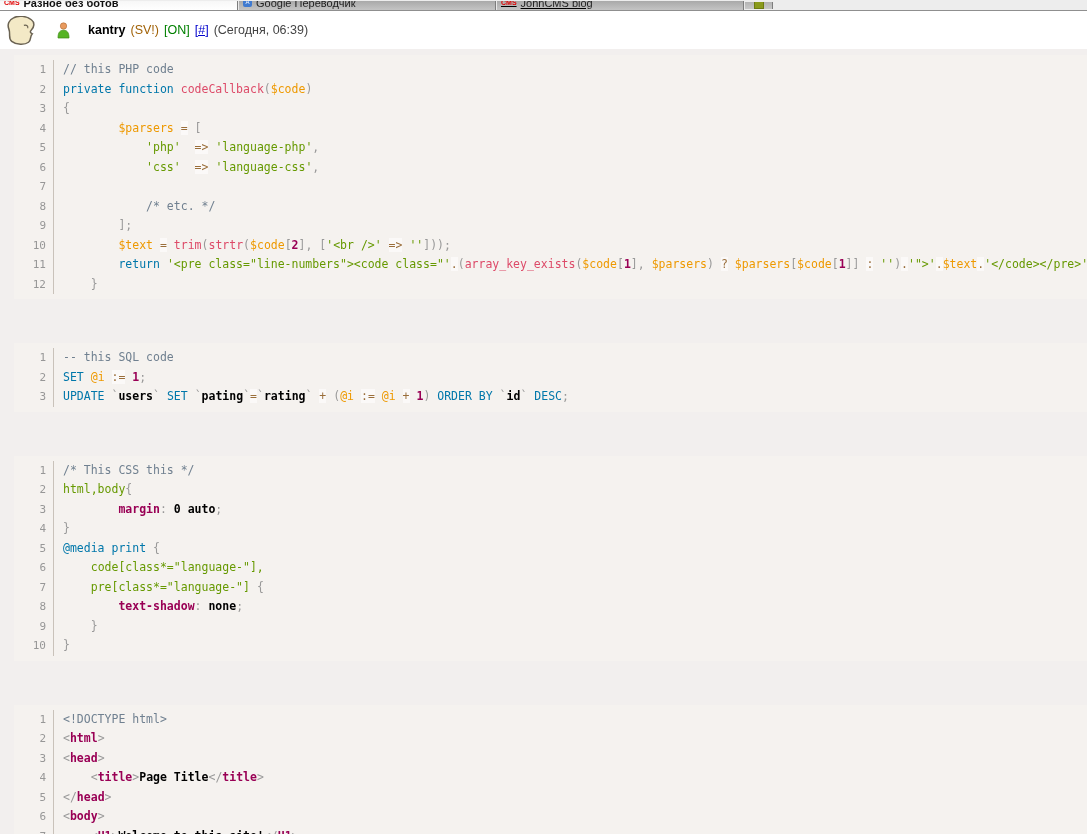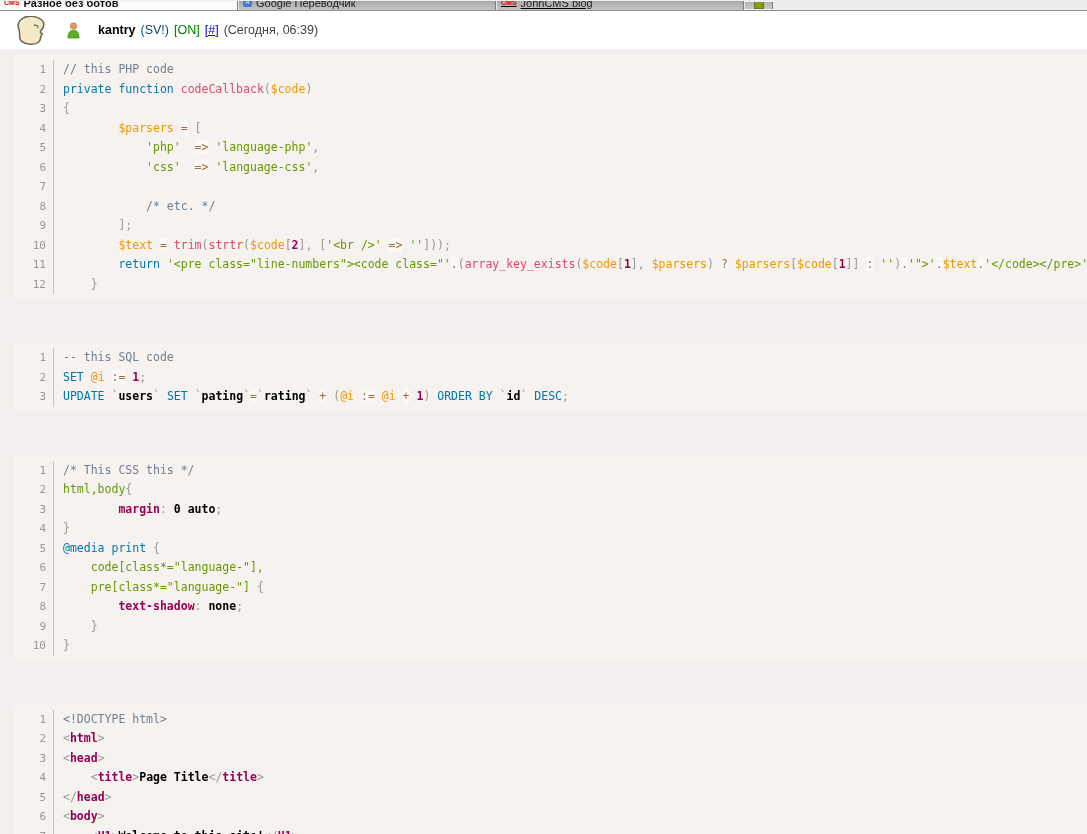--- a/index.html
+++ b/index.html
@@ -22,26 +22,26 @@
   .fav-cms{color:#e00000;font-weight:bold;font-size:7px;letter-spacing:0;line-height:9px;}
   .fav-translate{width:9px;height:9px;background:#3f7ad0;border-radius:2px;
                  color:#fff;font-size:6px;line-height:9px;text-align:center;}
   .plus-tab{width:29px;background:linear-gradient(#b3b3b3,#c9c9c9);border-left:1px solid #e9e9e9;
             display:flex;align-items:center;justify-content:center;}
   .plus-box{width:8px;height:7px;background:#8a9a1c;border:1px solid #6d7b12;margin-top:-2px;}
   .tab-strip-filler{flex:1 1 auto;background:#f5f5f5;}
 
   
   .post-header{height:38px;background:#ffffff;display:flex;align-items:center;
-               padding-left:15px;gap:17px;}
+               padding-left:5px;gap:17px;}
   .ghost-icon{width:34px;height:30px;flex:0 0 auto;margin-top:2px;}
   .user-icon{width:15px;height:17px;flex:0 0 auto;}
   .ph-text{font-size:12.5px;color:#333;display:flex;gap:5px;align-items:baseline;}
   .uname{font-weight:bold;color:#000;}
-  .usuffix{color:#0c4a6e;}
+  .usuffix{color:#a16207;}
   .on-badge{color:var(--online-green);}
   .anchor-link{color:var(--link-blue);text-decoration:underline;cursor:pointer;}
   .timestamp{color:#444;}
 
   
   .post-body{background:var(--post-bg);height:786px;padding-top:6px;box-sizing:border-box;}
   .code-block{margin:0 0 44px 14px;background:var(--code-bg);padding:5px 0;overflow:hidden;}
   .code-line{display:flex;white-space:pre;line-height:19.5px;
              font-family:"DejaVu Sans Mono","Liberation Mono",monospace;font-size:11.5px;}
   .ln{flex:0 0 32px;text-align:right;padding-right:7px;color:var(--gutter-text);

